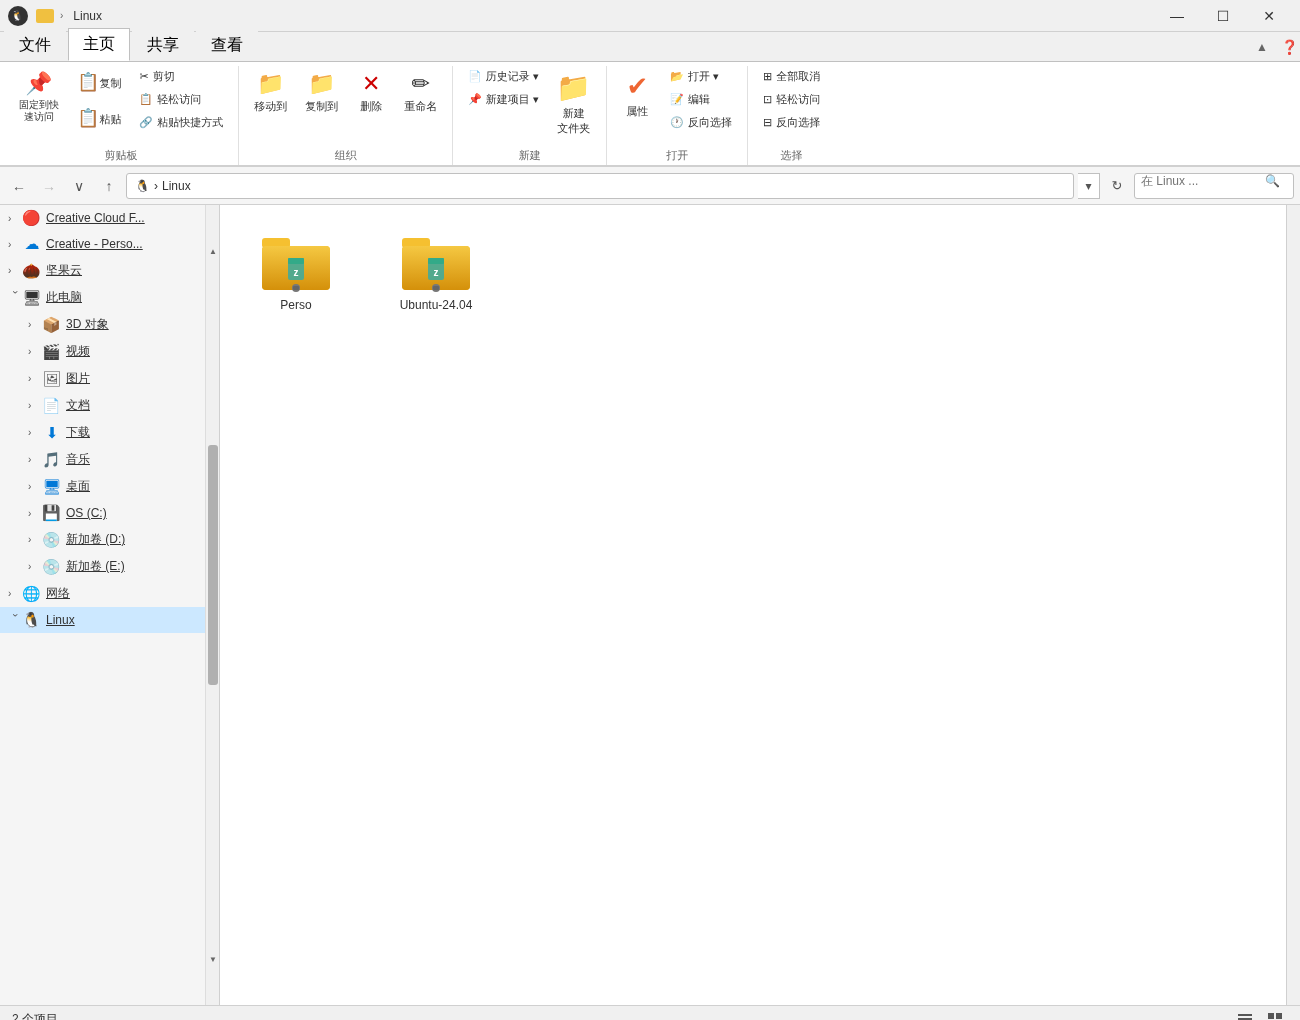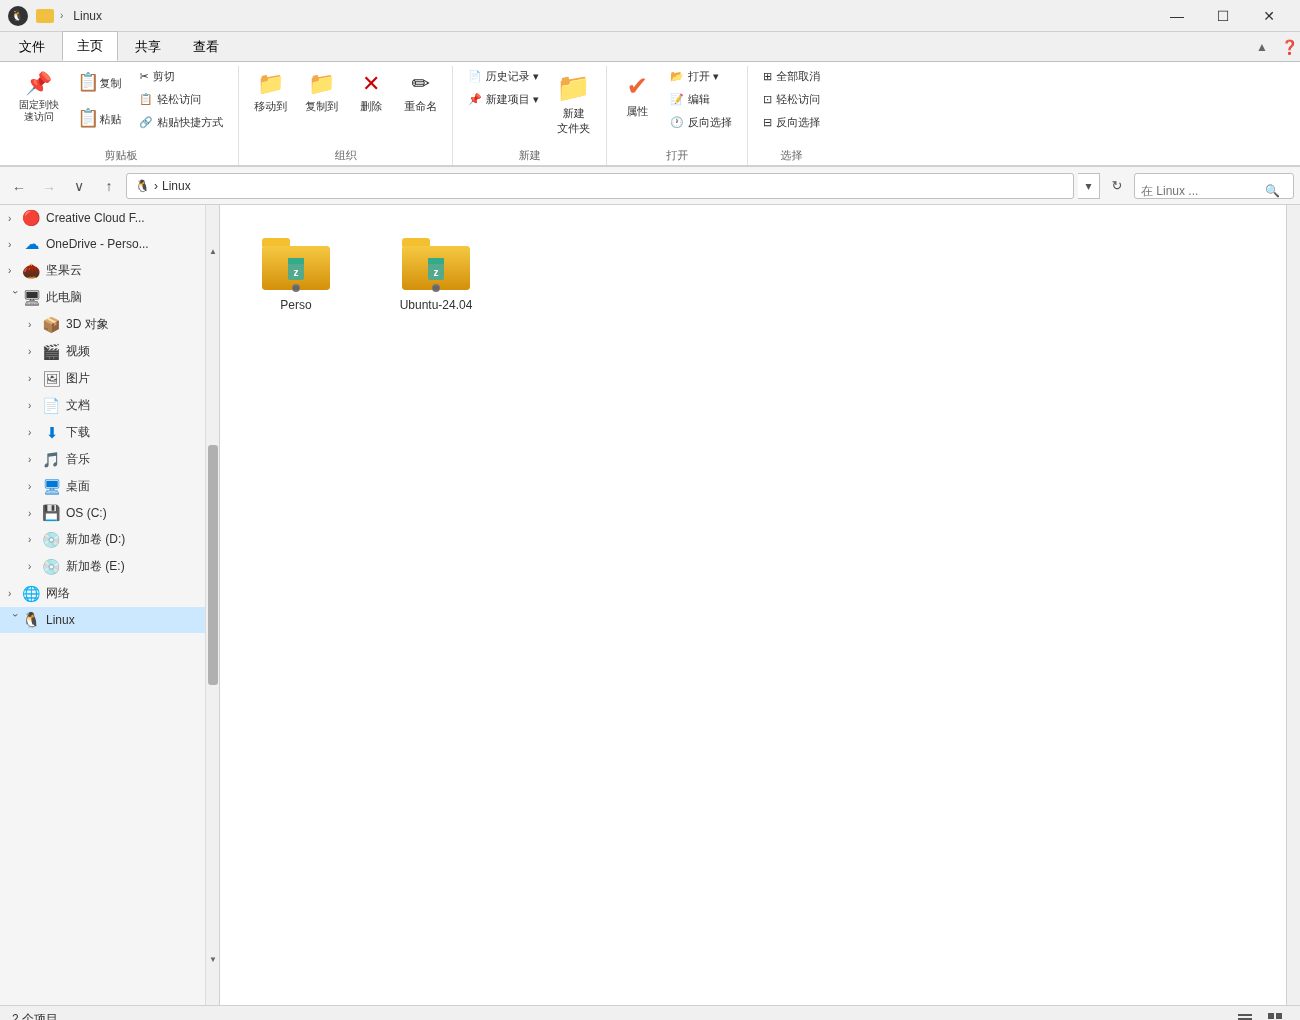--- a/index.html
+++ b/index.html
@@ -26,21 +26,21 @@
     .ribbon-tabs {
       background: #f0f0f0;
       height: 30px;
       display: flex;
       align-items: flex-end;
       border-bottom: 1px solid #c0c0c0;
       padding-left: 4px;
     }
     .ribbon-tab {
       padding: 5px 14px;
-      font-size: 13px;
+      font-size: 16px;
       cursor: pointer;
       border: 1px solid transparent;
       border-bottom: none;
       margin-right: 2px;
       background: #f0f0f0;
     }
     .ribbon-tab.active {
       background: #fff;
       border-color: #c0c0c0;
       border-bottom: 1px solid #fff;
@@ -141,21 +141,21 @@
       color: #333;
     }
     .address-dropdown { width: 22px; height: 26px; border: 1px solid #c0c0c0; background: #fff; cursor: pointer; display: flex; align-items: center; justify-content: center; color: #555; border-left: none; }
     .address-refresh { width: 26px; height: 26px; border: 1px solid transparent; border-radius: 3px; cursor: pointer; display: flex; align-items: center; justify-content: center; color: #555; font-size: 13px; }
     .search-box {
       height: 26px;
       width: 160px;
       border: 1px solid #c0c0c0;
       border-radius: 3px;
       display: flex;
-      align-items: flex-end;
+      align-items: flex-start;
       background: #fff;
     }
     .search-box input {
       border: none; outline: none; background: transparent;
       width: 130px; font-size: 12px; padding: 0 6px;
     }
     .search-icon { color: #666; padding-right: 6px; font-size: 12px; }
 
     
     .main-layout {
@@ -180,21 +180,21 @@
       cursor: pointer;
       font-size: 12px;
       color: #333;
       white-space: nowrap;
       overflow: hidden;
     }
     .sidebar-item.selected { background: #cce8ff; }
     .sidebar-chevron { width: 14px; color: #555; font-size: 10px; flex-shrink: 0; }
     .sidebar-chevron.open { transform: rotate(90deg); }
     .sidebar-icon { width: 20px; height: 16px; margin-right: 4px; flex-shrink: 0; display: flex; align-items: center; justify-content: center; font-size: 15px; }
-    .sidebar-label { overflow: hidden; text-overflow: ellipsis; }
+    .sidebar-label { overflow: hidden; text-overflow: ellipsis; text-decoration: underline; }
     .sidebar-indent { padding-left: 28px; }
 
     
     .sidebar::-webkit-scrollbar { width: 14px; }
     .sidebar::-webkit-scrollbar-track { background: #f0f0f0; }
     .sidebar::-webkit-scrollbar-thumb { background: #b0b0b0; border: 2px solid #f0f0f0; border-radius: 3px; }
 
     
     .content-area {
       flex: 1;
@@ -434,21 +434,21 @@
 
     <div class="sidebar-item">
       <span class="sidebar-chevron">›</span>
       <span class="sidebar-icon">🔴</span>
       <span class="sidebar-label">Creative Cloud F...</span>
     </div>
 
     <div class="sidebar-item">
       <span class="sidebar-chevron">›</span>
       <span class="sidebar-icon" style="color:#0078d7;">☁</span>
-      <span class="sidebar-label">OneDrive - Perso...</span>
+      <span class="sidebar-label">Creative - Perso...</span>
     </div>
 
     <div class="sidebar-item">
       <span class="sidebar-chevron">›</span>
       <span class="sidebar-icon">🌰</span>
       <span class="sidebar-label">坚果云</span>
     </div>
 
     <div class="sidebar-item">
       <span class="sidebar-chevron open">›</span>

